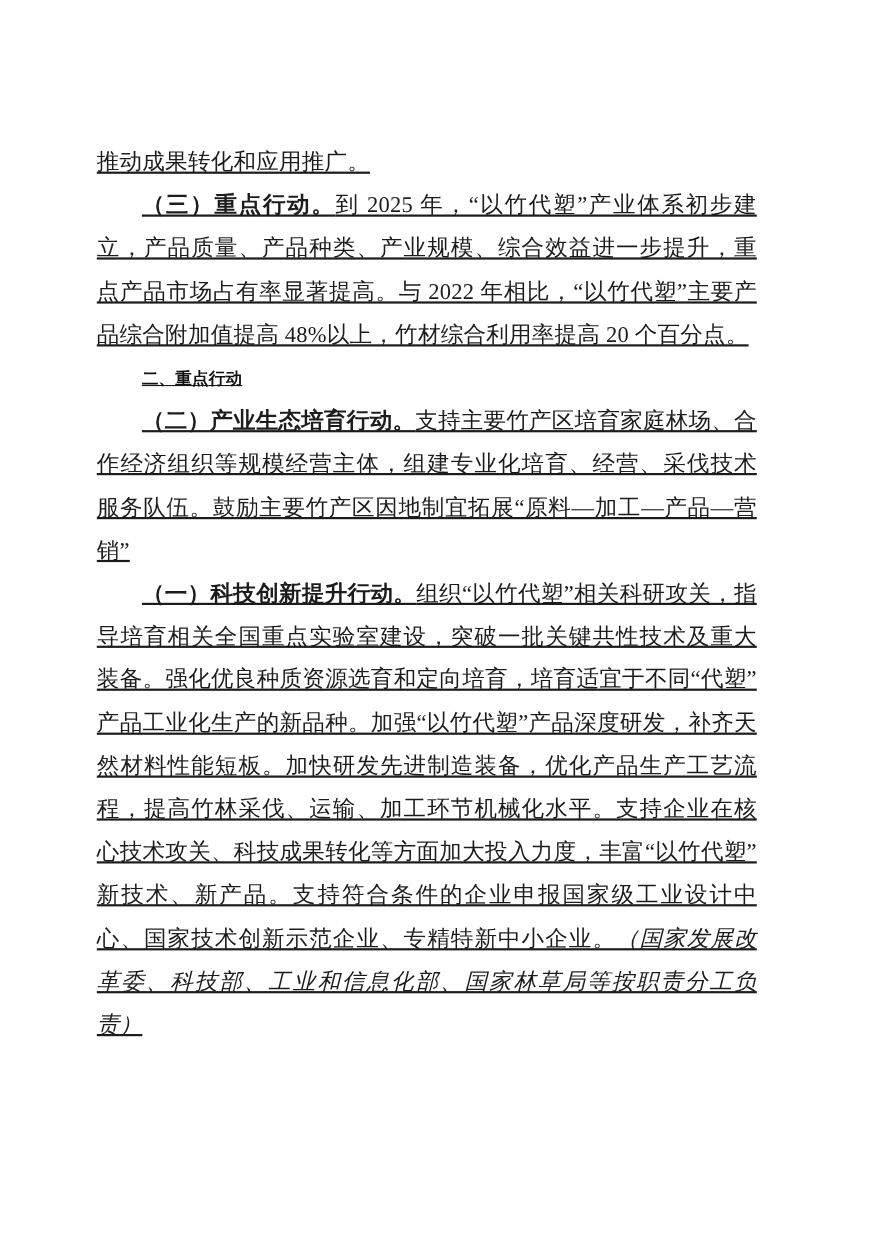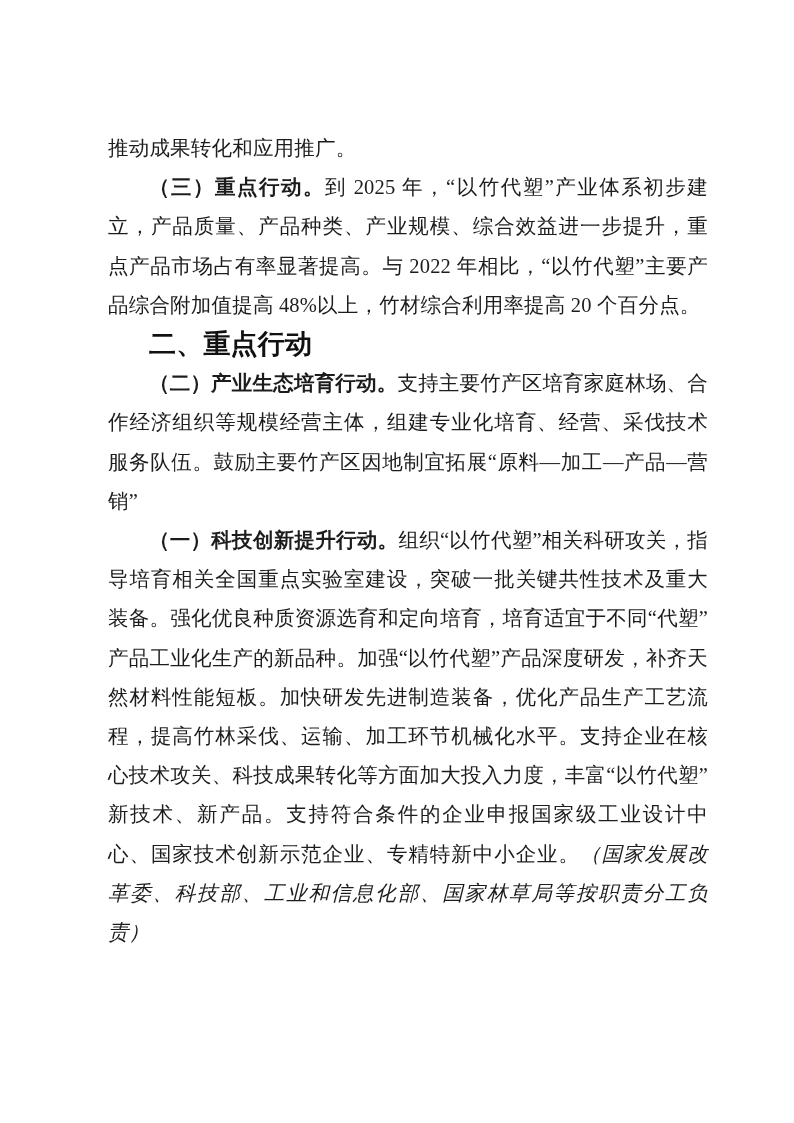--- a/index.html
+++ b/index.html
@@ -10,30 +10,31 @@
   }
   .page {
     position: relative;
     width: 794px;
     height: 1123px;
     background: #ffffff;
     overflow: hidden;
   }
   .content {
     position: absolute;
-    left: 108px;
+    left: 88px;
     top: 129px;
     width: 600px;
     color: #1c1c1c;
     font-family: "Liberation Serif", "DejaVu Serif", serif;
     font-size: 20.5px;
     line-height: 39.2px;
     text-align: justify;
     text-justify: inter-ideograph;
     letter-spacing: 0.2px;
+    text-decoration: underline;
   }
   .para {
     margin: 0;
     padding: 0;
     text-indent: 41px;
   }
   .para.no-indent {
     text-indent: 0;
   }
   .lead {
@@ -41,21 +42,21 @@
   }
   .note {
     font-style: italic;
   }
   .heading {
     margin: 0;
     padding: 0;
     text-indent: 41px;
     font-family: "Liberation Sans", "DejaVu Sans", sans-serif;
     font-weight: 700;
-    font-size: 27px;
+    font-size: 15px;
     line-height: 39.2px;
     color: #111111;
   }
 </style>
 </head>
 <body>
 
 <div class="page">
   <div class="content">
 

